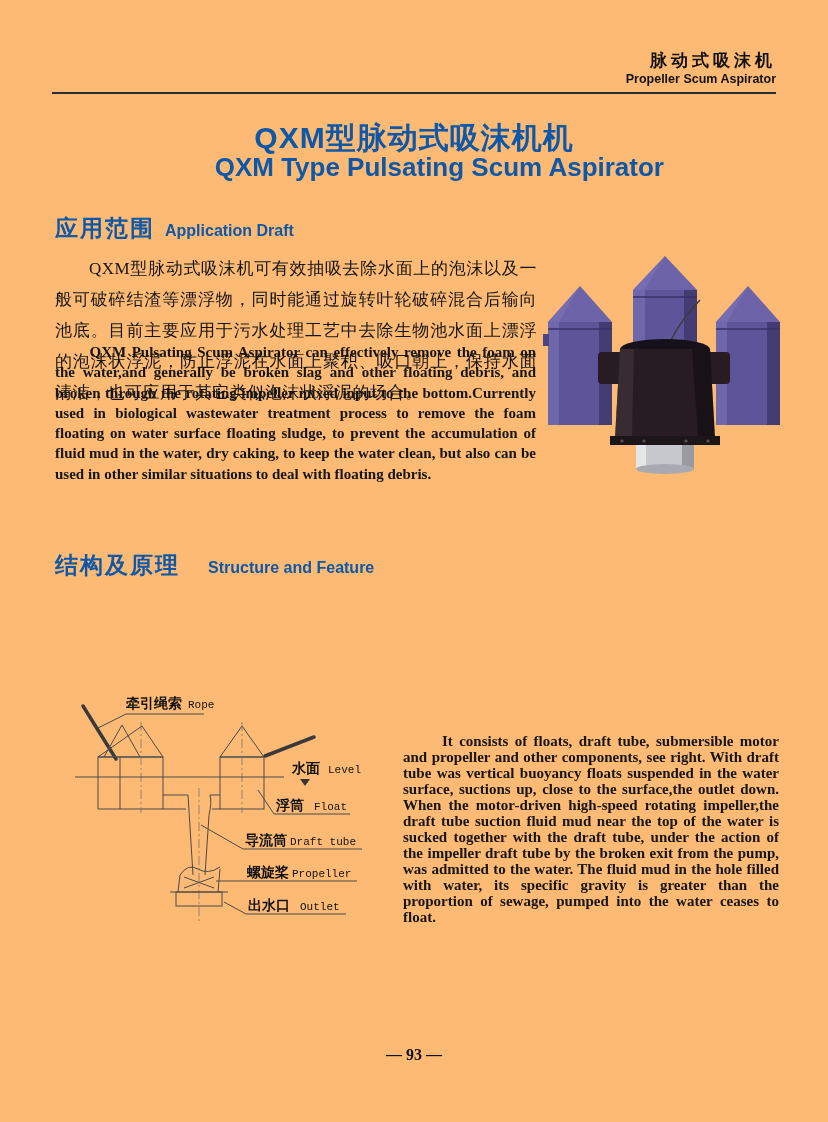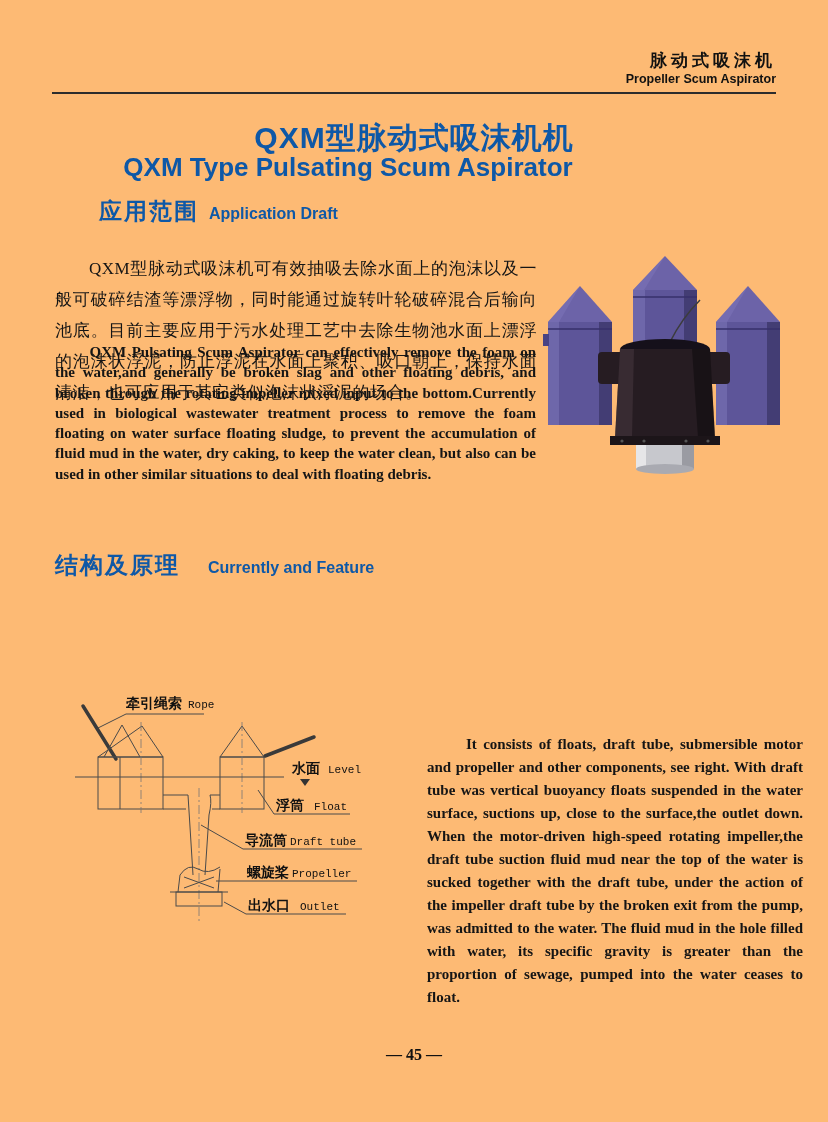--- a/index.html
+++ b/index.html
@@ -8,35 +8,35 @@
     font-family:"Liberation Serif", serif;color:#1a1a1a;
   }
   
   .run-head{position:absolute;top:52px;right:52px;text-align:right;line-height:1.1;}
   .run-head-zh{font-family:"Liberation Serif", serif;font-weight:bold;font-size:17px;letter-spacing:4px;color:#111;}
   .run-head-en{font-family:"Liberation Sans", sans-serif;font-weight:bold;font-size:12.5px;color:#111;margin-top:2px;letter-spacing:0px;}
   .head-rule{position:absolute;top:92px;left:52px;width:724px;height:2px;background:#2c2c2c;}
   
   .main-title-zh{position:absolute;top:118px;left:0;width:828px;text-align:center;
     font-family:"Liberation Sans", sans-serif;font-weight:bold;font-size:30px;color:#0e58a7;letter-spacing:1px;}
-  .main-title-en{position:absolute;top:152px;left:0;width:664px;text-align:center;
-    font-family:"Liberation Sans", sans-serif;font-weight:600;font-size:26px;color:#0e58a7;padding-left:16px;}
+  .main-title-en{position:absolute;top:152px;left:0;width:664px;text-align:right;
+    font-family:"Liberation Sans", sans-serif;font-weight:600;font-size:26px;color:#0e58a7;}
   
   .sec-head{position:absolute;left:55px;display:flex;align-items:baseline;gap:10px;}
   .sec-head-zh{font-family:"Liberation Sans", sans-serif;font-weight:bold;font-size:23px;color:#0e58a7;letter-spacing:2px;}
   .sec-head-en{font-family:"Liberation Sans", sans-serif;font-weight:bold;font-size:16px;color:#0e58a7;}
   
   .para-zh{position:absolute;font-size:17px;line-height:31px;text-align:justify;color:#151515;
     font-family:"Liberation Serif", serif;text-indent:2em;letter-spacing:.5px;}
   .para-en{position:absolute;font-size:15px;text-align:justify;color:#151515;
     font-family:"Liberation Serif", serif;font-weight:bold;}
   #app-para-zh{top:253px;left:55px;width:482px;}
   #app-para-en{top:342px;left:55px;width:481px;line-height:20.3px;text-indent:2.3em;}
   #str-para-zh{top:592px;left:55px;width:723px;}
-  #str-para-en{top:733px;left:403px;width:376px;line-height:23px;text-indent:2.6em;margin-left:24px;}
+  #str-para-en{top:733px;left:403px;width:376px;line-height:16px;text-indent:2.6em;}
   
   .photo-wrap{position:absolute;top:250px;left:540px;width:248px;height:238px;}
   .diagram-wrap{position:absolute;top:670px;left:52px;width:345px;height:280px;}
   .dg-zh{font-family:"Liberation Serif", serif;font-weight:bold;font-size:14px;fill:#111;}
   .dg-en{font-family:"Liberation Mono", monospace;font-size:11px;fill:#111;}
   .dg-line{stroke:#4a4a4a;stroke-width:1;fill:none;}
   .dg-thick{stroke:#3a3a3a;stroke-width:3.5;fill:none;stroke-linecap:round;}
   .dg-center{stroke:#777;stroke-width:.8;fill:none;stroke-dasharray:9 3 2 3;}
   
   .page-number{position:absolute;top:1046px;left:0;width:828px;text-align:center;
@@ -49,21 +49,21 @@
 
   <div class="run-head">
     <div class="run-head-zh">脉动式吸沫机</div>
     <div class="run-head-en">Propeller Scum Aspirator</div>
   </div>
   <div class="head-rule"></div>
 
   <div class="main-title-zh">QXM型脉动式吸沫机机</div>
   <div class="main-title-en">QXM  Type Pulsating Scum Aspirator</div>
 
-  <div class="sec-head" style="top:196px;margin-left:44px;">
+  <div class="sec-head" style="top:213px;">
     <span class="sec-head-zh">应用范围</span>
     <span class="sec-head-en">Application Draft</span>
   </div>
   <div id="app-para-zh" class="para-zh">QXM型脉动式吸沫机可有效抽吸去除水面上的泡沫以及一般可破碎结渣等漂浮物，同时能通过旋转叶轮破碎混合后输向池底。目前主要应用于污水处理工艺中去除生物池水面上漂浮的泡沫状浮泥，防止浮泥在水面上聚积、吸口朝上，保持水面清洁，也可应用于其它类似泡沫状浮泥的场合。</div>
   <div id="app-para-en" class="para-en">QXM Pulsating Scum Aspirator can effectively remove the foam on the water,and generally be broken slag and other floating debris, and broken through the rotating impeller mixed input to the bottom.Currently used in biological wastewater treatment process to remove the foam floating on water surface floating sludge, to prevent the  accumulation of fluid mud in the water, dry caking, to keep the water clean, but also can be used in other similar situations to deal with floating debris.</div>
 
   <div class="photo-wrap">
     <svg width="248" height="238" viewBox="0 0 248 238">
 
       <g>
@@ -115,21 +115,21 @@
         <rect x="96" y="195" width="58" height="24" fill="#c7c8cd"></rect>
         <rect x="96" y="195" width="10" height="24" fill="#ffffff" opacity="0.55"></rect>
         <rect x="142" y="195" width="12" height="24" fill="#7c7d85" opacity="0.6"></rect>
         <ellipse cx="125" cy="219" rx="29" ry="5" fill="#a9aab1"></ellipse>
       </g>
     </svg>
   </div>
 
   <div class="sec-head" style="top:550px;gap:28px;">
     <span class="sec-head-zh">结构及原理</span>
-    <span class="sec-head-en">Currently and Feature</span>
+    <span class="sec-head-en">Structure and Feature</span>
   </div>
   <div id="str-para-en" class="para-en">It consists of floats, draft tube, submersible motor and propeller and other components, see right. With draft tube was vertical buoyancy  floats suspended in the water surface, suctions up, close to the surface,the outlet down. When the motor-driven high-speed rotating impeller,the draft tube suction fluid mud near the top of the water is sucked together with the draft tube, under the action of the impeller draft tube by the broken exit from the pump, was admitted to the water. The fluid  mud in the hole filled with water, its specific gravity is greater than the  proportion of sewage, pumped into the water ceases to float.</div>
 
   <div class="diagram-wrap">
     <svg width="345" height="280" viewBox="0 0 345 280">
 
       <text class="dg-zh" x="74" y="38">牵引绳索</text>
       <text class="dg-en" x="136" y="38">Rope</text>
       <polyline class="dg-line" points="152,44 74,44 46,58"></polyline>
 
@@ -193,15 +193,15 @@
       <line class="dg-line" x1="164" y1="211" x2="193" y2="211"></line>
       <line class="dg-line" x1="193" y1="211" x2="305" y2="211"></line>
 
       <text class="dg-zh" x="196" y="240">出水口</text>
       <text class="dg-en" x="248" y="240">Outlet</text>
       <line class="dg-line" x1="172" y1="232" x2="194" y2="244"></line>
       <line class="dg-line" x1="194" y1="244" x2="294" y2="244"></line>
     </svg>
   </div>
 
-  <div class="page-number">— 45 —</div>
+  <div class="page-number">— 93 —</div>
 
 </div>
 
 </body></html>

